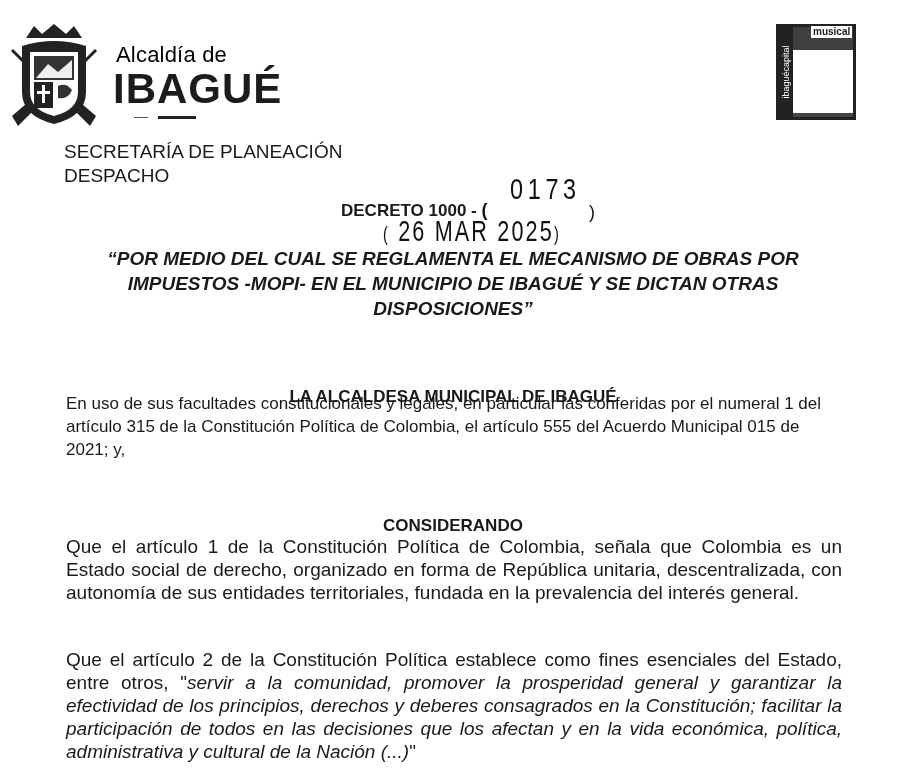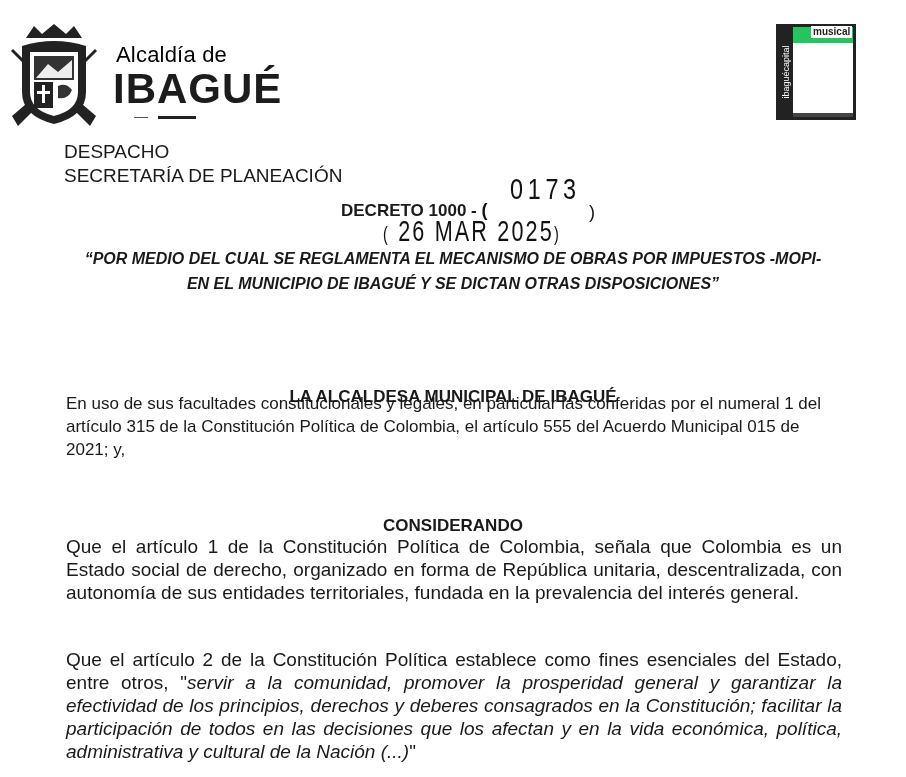--- a/index.html
+++ b/index.html
@@ -13,36 +13,36 @@
     .crest { left: 6px; top: 20px; width: 96px; height: 112px; }
     .brand-top { left: 116px; top: 42px; font-size: 22px; color: #000000; letter-spacing: 0.2px; }
     .brand-main { left: 113px; top: 68px; font-size: 42px; font-weight: bold; color: #1c1c1c; letter-spacing: 1px; line-height: 42px; }
     .brand-rule { left: 158px; top: 116px; width: 38px; height: 3px; background: #222; }
     .brand-rule-small { left: 134px; top: 117px; width: 14px; height: 1px; background: #555; }
 
     
     .badge { left: 776px; top: 24px; width: 80px; height: 96px; border: 3px solid #222; box-sizing: border-box; background: #fff; }
     .badge-side { position: absolute; left: 0; top: 0; width: 14px; height: 100%; background: #222; }
     .badge-side-text { position: absolute; left: -30px; top: 40px; transform: rotate(-90deg); color: #fff; font-size: 9px; white-space: nowrap; width: 74px; text-align: center; }
-    .badge-top { position: absolute; left: 14px; top: 0; right: 0; height: 16px; background: #22c55e; text-align: right; }
+    .badge-top { position: absolute; left: 14px; top: 0; right: 0; height: 23px; background: #404040; text-align: right; }
     .badge-top-text { position: absolute; left: 18px; top: -1px; background: #fff; color: #222; font-size: 10px; font-weight: bold; padding: 0 2px; line-height: 12px; }
     .badge-bottom { position: absolute; left: 14px; right: 0; bottom: 0; height: 4px; background: #444; }
 
     
     .secretaria { left: 64px; top: 140px; font-size: 19px; line-height: 24px; color: #1a1a1a; }
 
     
     .decreto { left: 341px; top: 200px; font-size: 17px; font-weight: bold; }
     .decreto-num { left: 510px; top: 172px; font-family: "Liberation Sans Narrow", "Liberation Sans", sans-serif; font-size: 30px; letter-spacing: 6px; transform: scaleX(0.78); transform-origin: left top; color: #111; }
     .paren { font-size: 18px; color: #111; }
     .date-line { left: 383px; top: 214px; font-size: 30px; color: #111; transform: scaleX(0.72); transform-origin: left top; letter-spacing: 3px; }
 
     .title {
       left: 80px; top: 246px; width: 746px; text-align: center;
-      font-size: 16px; font-weight: bold; font-style: italic; line-height: 25px;
+      font-size: 19px; font-weight: bold; font-style: italic; line-height: 25px;
     }
     .center-head { width: 906px; left: 0; text-align: center; font-size: 17px; font-weight: bold; }
     .alcaldesa { top: 345px; margin-top: 42px; }
     .preamble { left: 66px; top: 392px; width: 774px; text-align: left; font-size: 17px; line-height: 23px; }
     .considerando { top: 488px; margin-top: 28px; }
 
     .para { left: 66px; width: 776px; font-size: 19px; line-height: 23px; text-align: justify; }
     .para1 { top: 535px; }
     .para2 { top: 648px; }
     .it { font-style: italic; }
@@ -76,22 +76,22 @@
   <div class="badge-side">
     <span class="badge-side-text">ibaguécapital</span>
   </div>
   <div class="badge-top">
     <span class="badge-top-text">musical</span>
   </div>
   <div class="badge-bottom"></div>
 </div>
 
 <div class="abs secretaria">
+  <div>SECRETARÍA DE PLANEACIÓN</div>
   <div>DESPACHO</div>
-  <div>SECRETARÍA DE PLANEACIÓN</div>
 </div>
 
 <div class="abs decreto">
   <span>DECRETO 1000 -</span>
   <span class="paren">(</span>
 </div>
 <div class="abs decreto-num">0173</div>
 <div class="abs paren" style="left:589px; top:202px;">)</div>
 <div class="abs date-line">
   <span style="font-size:20px;">(</span>

